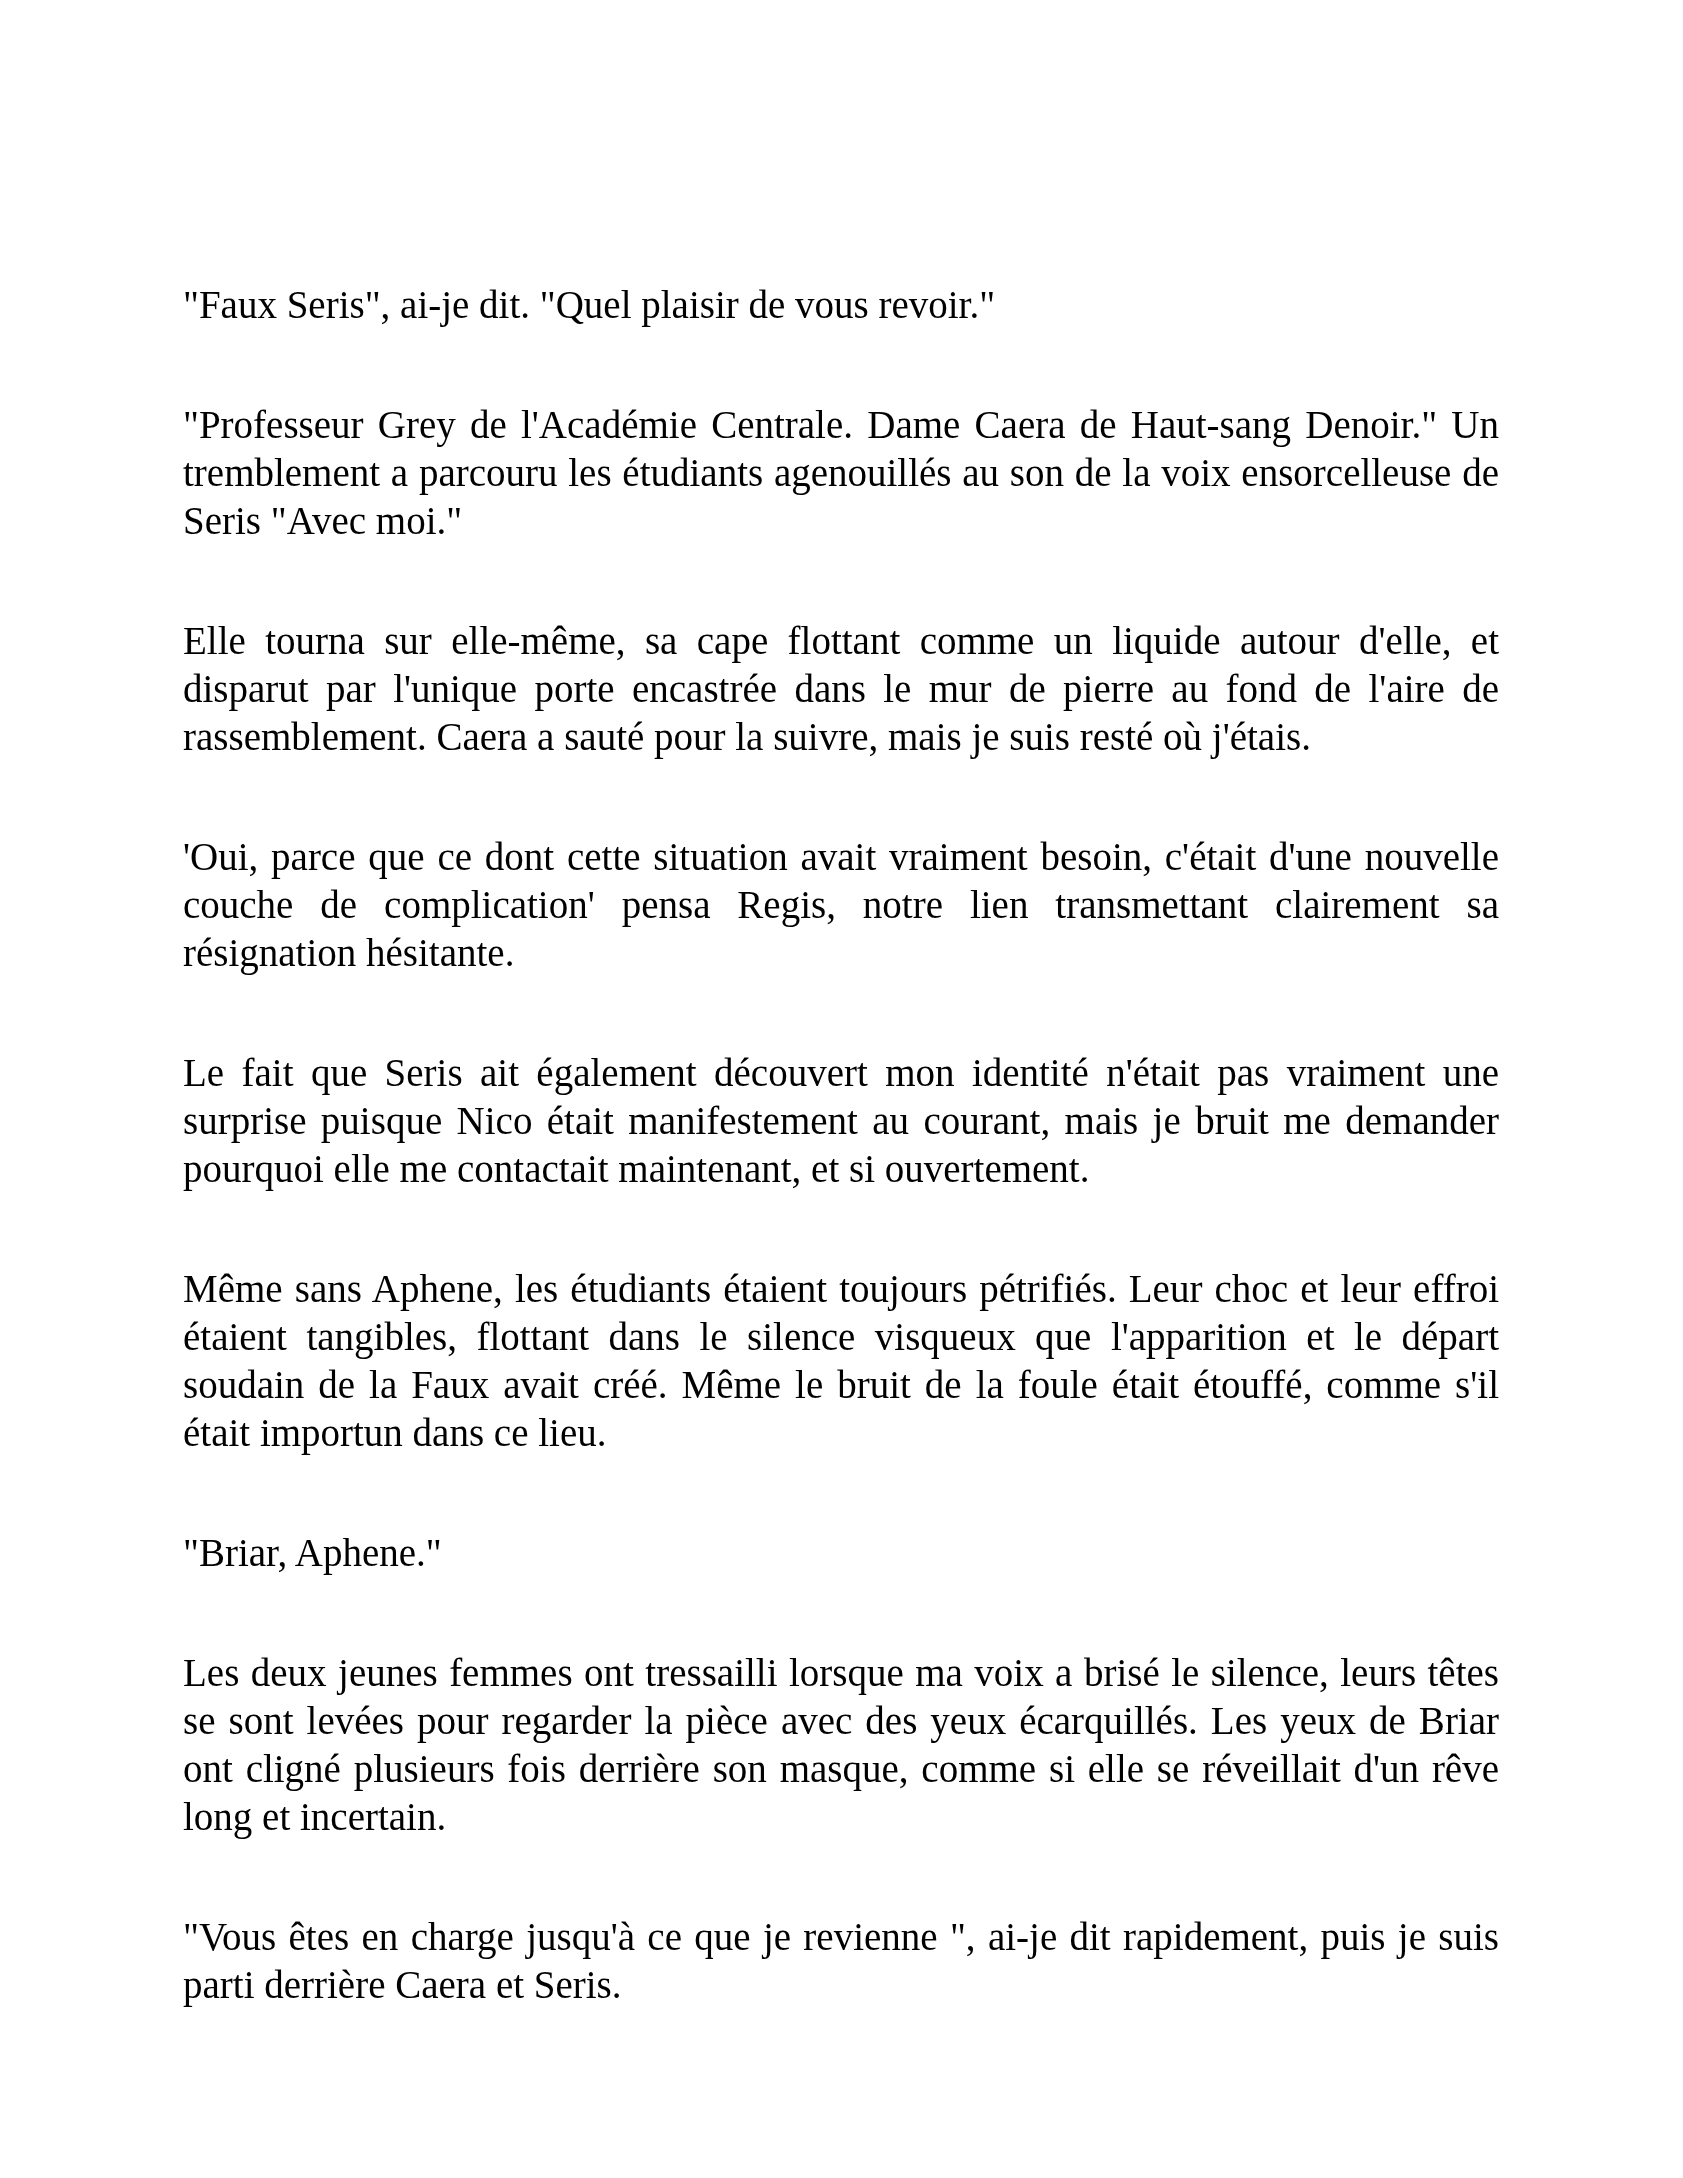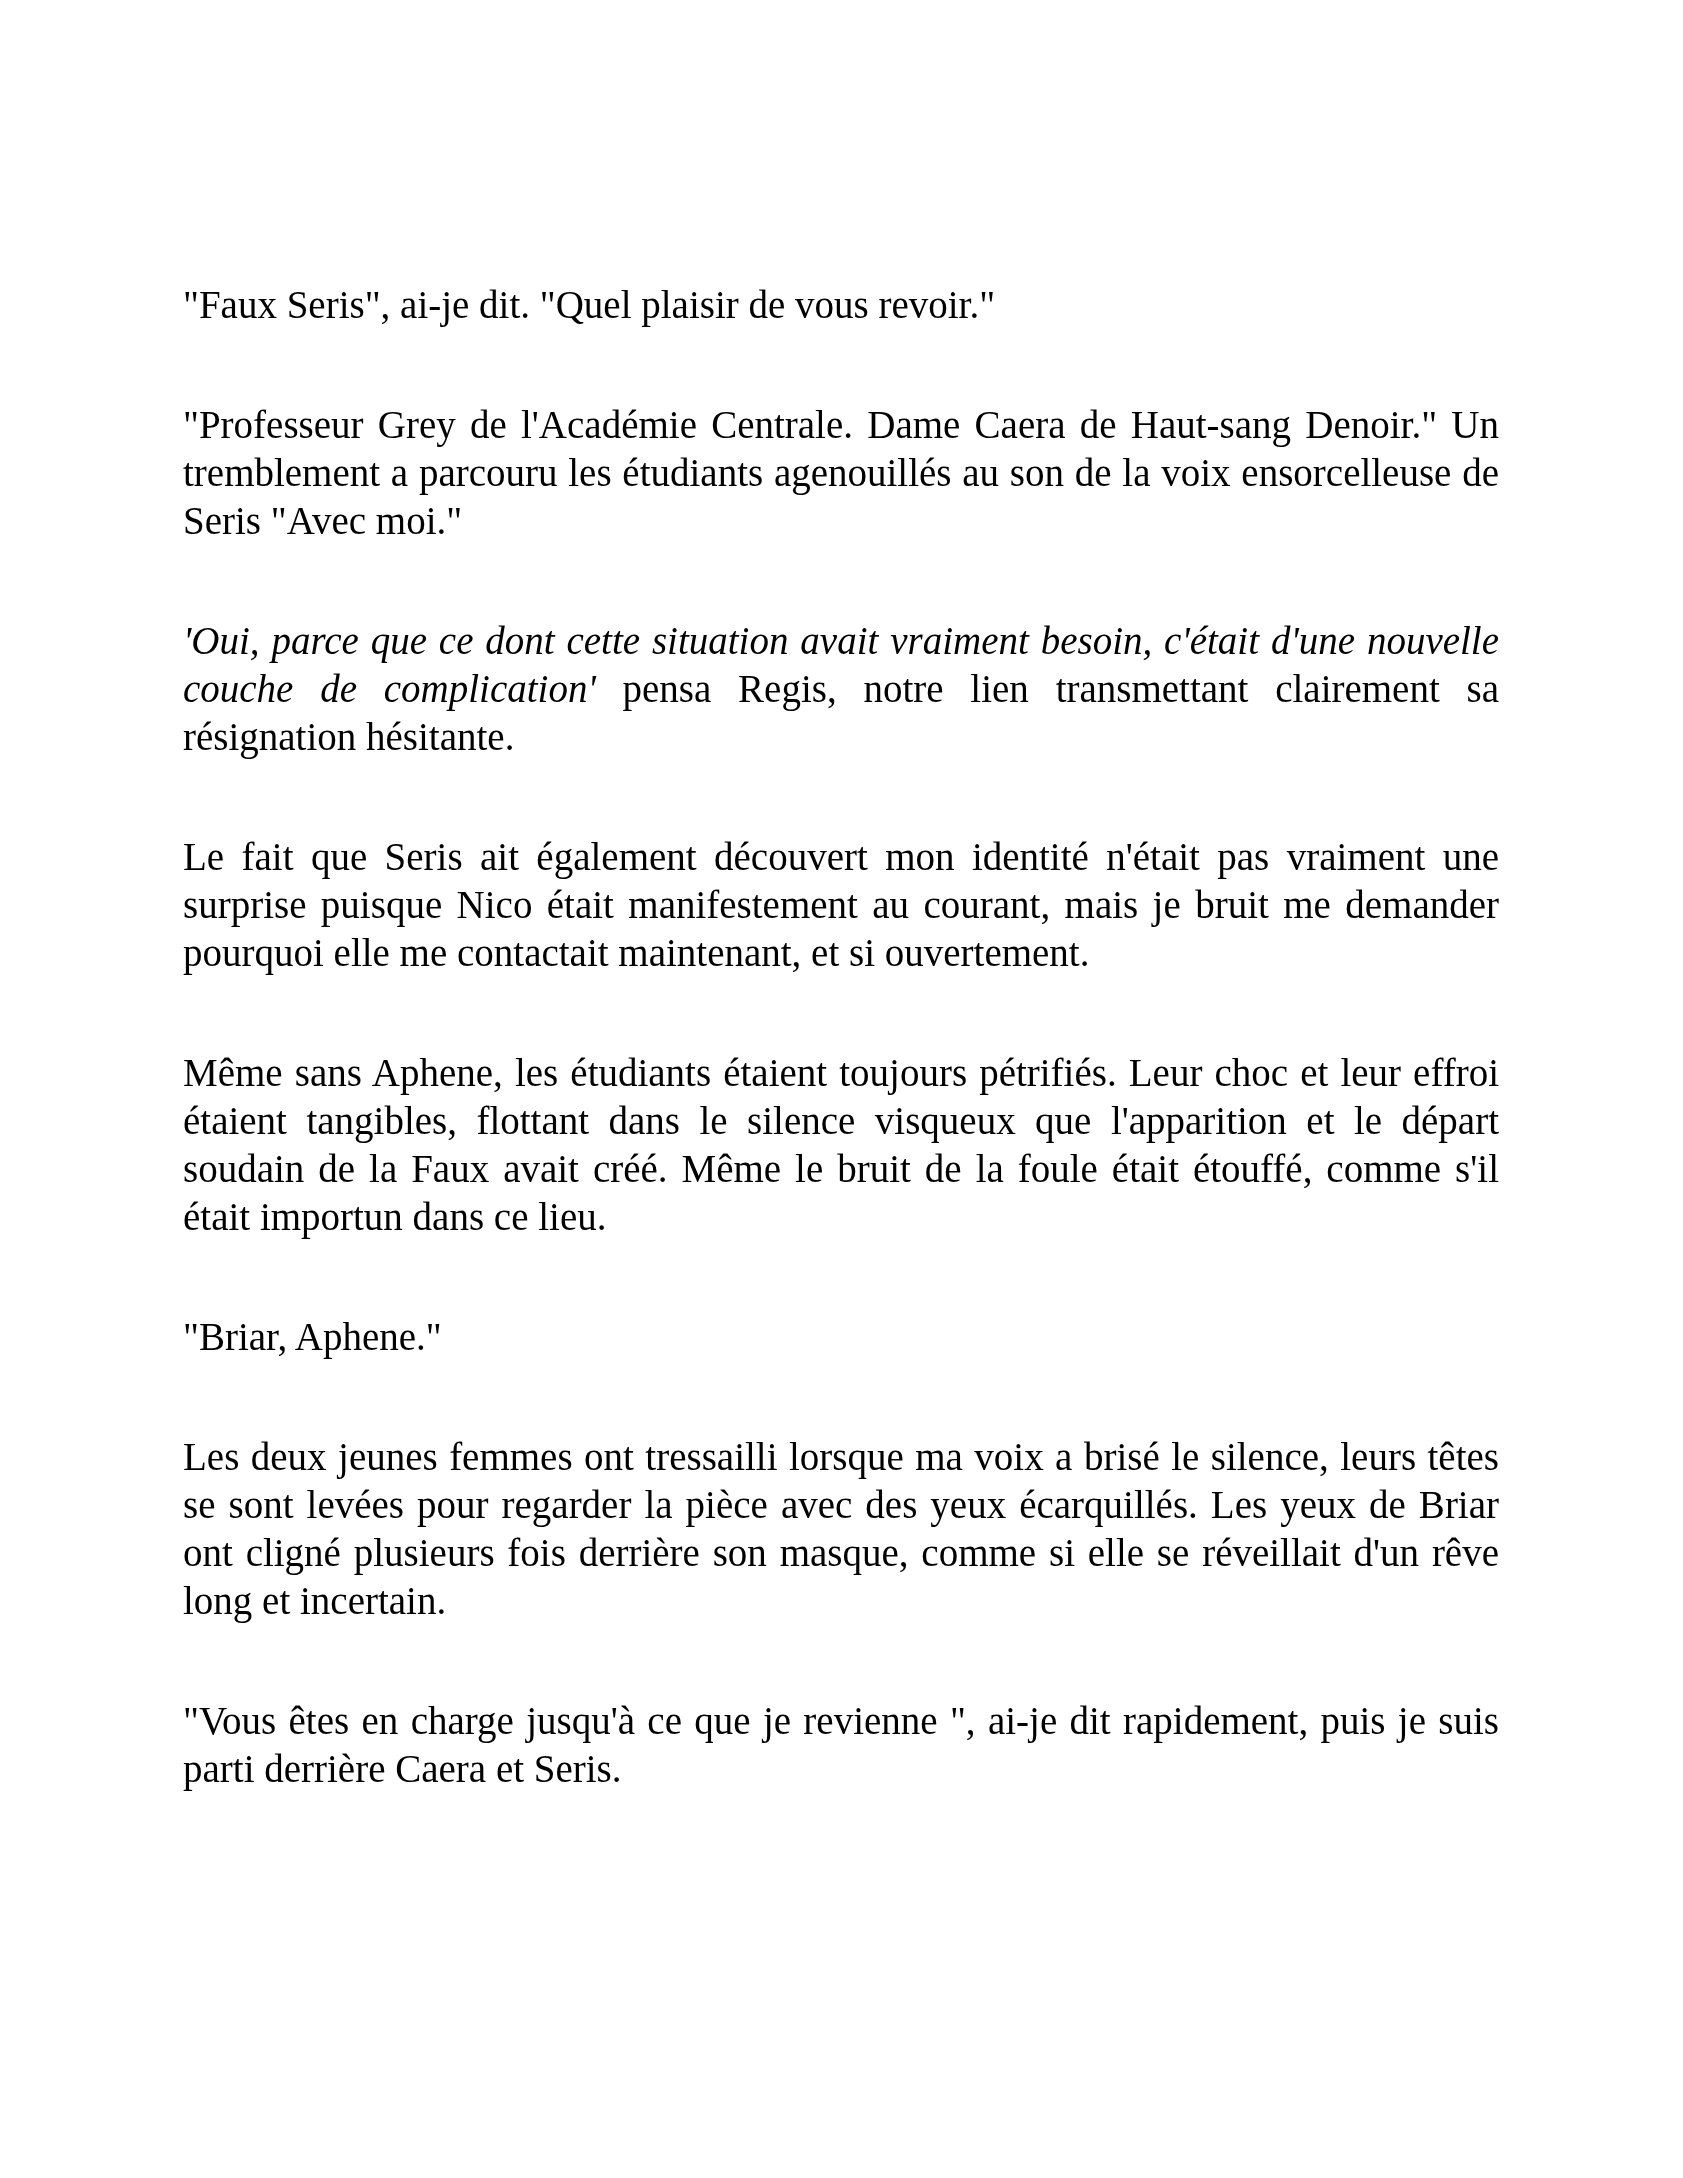--- a/index.html
+++ b/index.html
@@ -20,35 +20,35 @@
   .doc-text p {
     font-family: "Liberation Serif", "DejaVu Serif", serif;
     font-size: 39px;
     line-height: 48px;
     color: #000000;
     text-align: justify;
     margin: 0 0 72px 0;
     padding: 0;
   }
   .doc-text p span.italic {
-    font-style: italic;
   }
   .doc-text p span.normal {
     font-style: normal;
   }
 </style>
 </head>
 <body>
 
 <div class="page">
   <div class="doc-text">
     <p>"Faux Seris", ai-je dit. "Quel plaisir de vous revoir."</p>
 
     <p>"Professeur Grey de l'Académie Centrale. Dame Caera de Haut-sang Denoir." Un tremblement a parcouru les étudiants agenouillés au son de la voix ensorcelleuse de Seris "Avec moi."</p>
 
+    <p>Elle tourna sur elle-même, sa cape flottant comme un liquide autour d'elle, et disparut par l'unique porte encastrée dans le mur de pierre au fond de l'aire de rassemblement. Caera a sauté pour la suivre, mais je suis resté où j'étais.</p>
 
     <p><span class="italic">'Oui, parce que ce dont cette situation avait vraiment besoin, c'était d'une nouvelle couche de complication'</span><span class="normal"> pensa Regis, notre lien transmettant clairement sa résignation hésitante.</span></p>
 
     <p>Le fait que Seris ait également découvert mon identité n'était pas vraiment une surprise puisque Nico était manifestement au courant, mais je bruit me demander pourquoi elle me contactait maintenant, et si ouvertement.</p>
 
     <p>Même sans Aphene, les étudiants étaient toujours pétrifiés. Leur choc et leur effroi étaient tangibles, flottant dans le silence visqueux que l'apparition et le départ soudain de la Faux avait créé. Même le bruit de la foule était étouffé, comme s'il était importun dans ce lieu.</p>
 
     <p>"Briar, Aphene."</p>
 
     <p>Les deux jeunes femmes ont tressailli lorsque ma voix a brisé le silence, leurs têtes se sont levées pour regarder la pièce avec des yeux écarquillés. Les yeux de Briar ont cligné plusieurs fois derrière son masque, comme si elle se réveillait d'un rêve long et incertain.</p>

